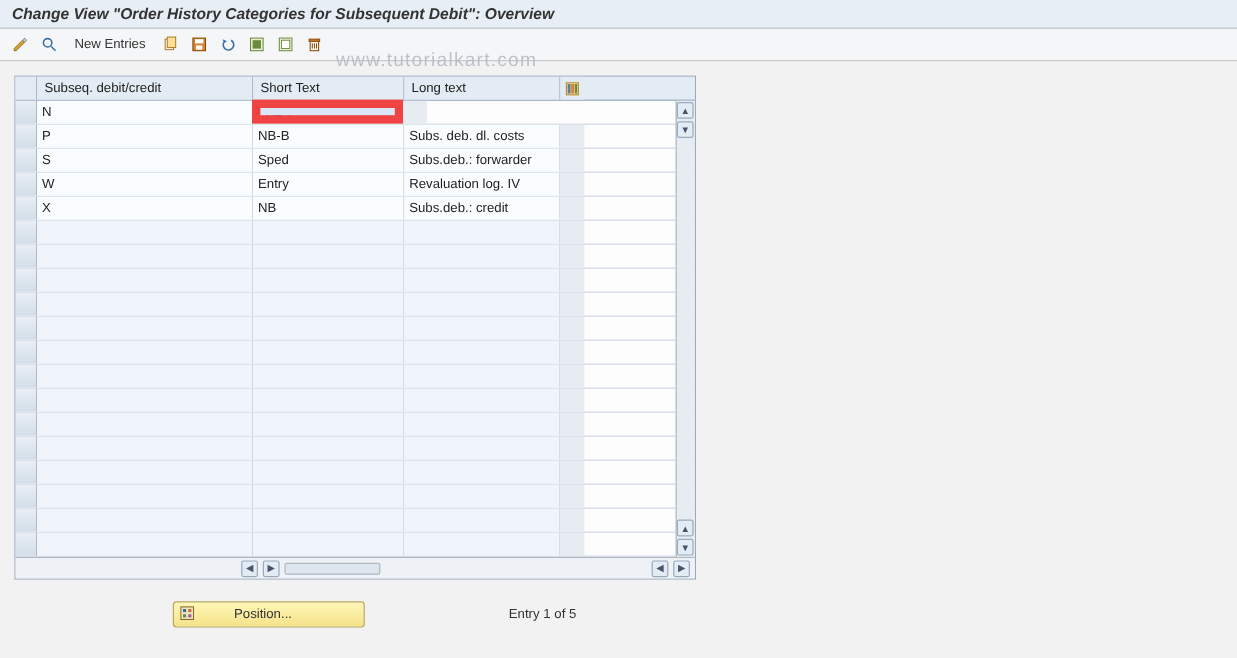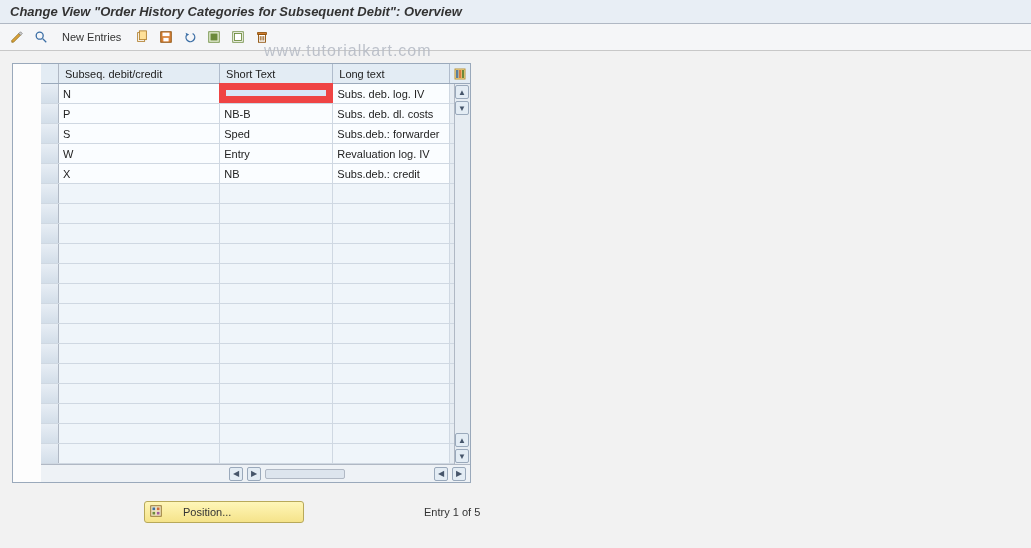--- a/index.html
+++ b/index.html
@@ -42,25 +42,24 @@
   .tb-text {
     font-size: 11px;
     color: #333;
     padding: 2px 6px;
     cursor: pointer;
   }
   .content-area {
     padding: 12px;
   }
   .table-wrap {
-    width: 459px;
+    width: 568px;
     border: 1px solid #9aa9bb;
     background: #fdfdfd;
     position: relative;
-    padding-left: 28px;
   }
   .table-head, .table-row {
     display: flex;
     height: 20px;
     line-height: 20px;
   }
   .table-head {
     background: #E3ECF4;
     border-bottom: 1px solid #9aa9bb;
   }
@@ -152,26 +151,26 @@
     background: linear-gradient(#fff6b8, #f5e38a);
     border: 1px solid #b8a95a;
     border-radius: 3px;
     height: 22px;
     width: 160px;
     padding: 0 6px 0 4px;
     font-size: 11px;
     color: #333;
     cursor: pointer;
     justify-content: flex-start;
-    gap: 20px;
+    gap: 32px;
   }
   .entry-text { font-size: 11px; color: #333; }
   .watermark {
     position: absolute;
-    left: 264px;
+    left: 280px;
     top: 42px;
     font-size: 16px;
     letter-spacing: 1px;
     color: #b7bcc6;
     font-family: Tahoma, Arial, sans-serif;
     opacity: 0.9;
     z-index: 5;
   }
 </style>
 </head>
@@ -252,21 +251,20 @@
             <rect x="5" y="2" width="2.5" height="8" fill="#d97d3b"></rect>
             <rect x="8" y="2" width="2" height="8" fill="#6b8a3b"></rect>
           </svg>
       </div>
     </div>
 
     <div class="table-row">
       <div class="row-selector"></div>
       <div class="cell col1">N</div>
       <div class="cell col2 highlight-cell">NB-L</div>
-      <div class="cell col3">Subs. deb. log. IV</div>
       <div class="col4" style="background:#e6ecf2"></div>
     </div>
     <div class="table-row">
       <div class="row-selector"></div>
       <div class="cell col1">P</div>
       <div class="cell col2">NB-B</div>
       <div class="cell col3">Subs. deb. dl. costs</div>
       <div class="col4" style="background:#e6ecf2"></div>
     </div>
     <div class="table-row">

